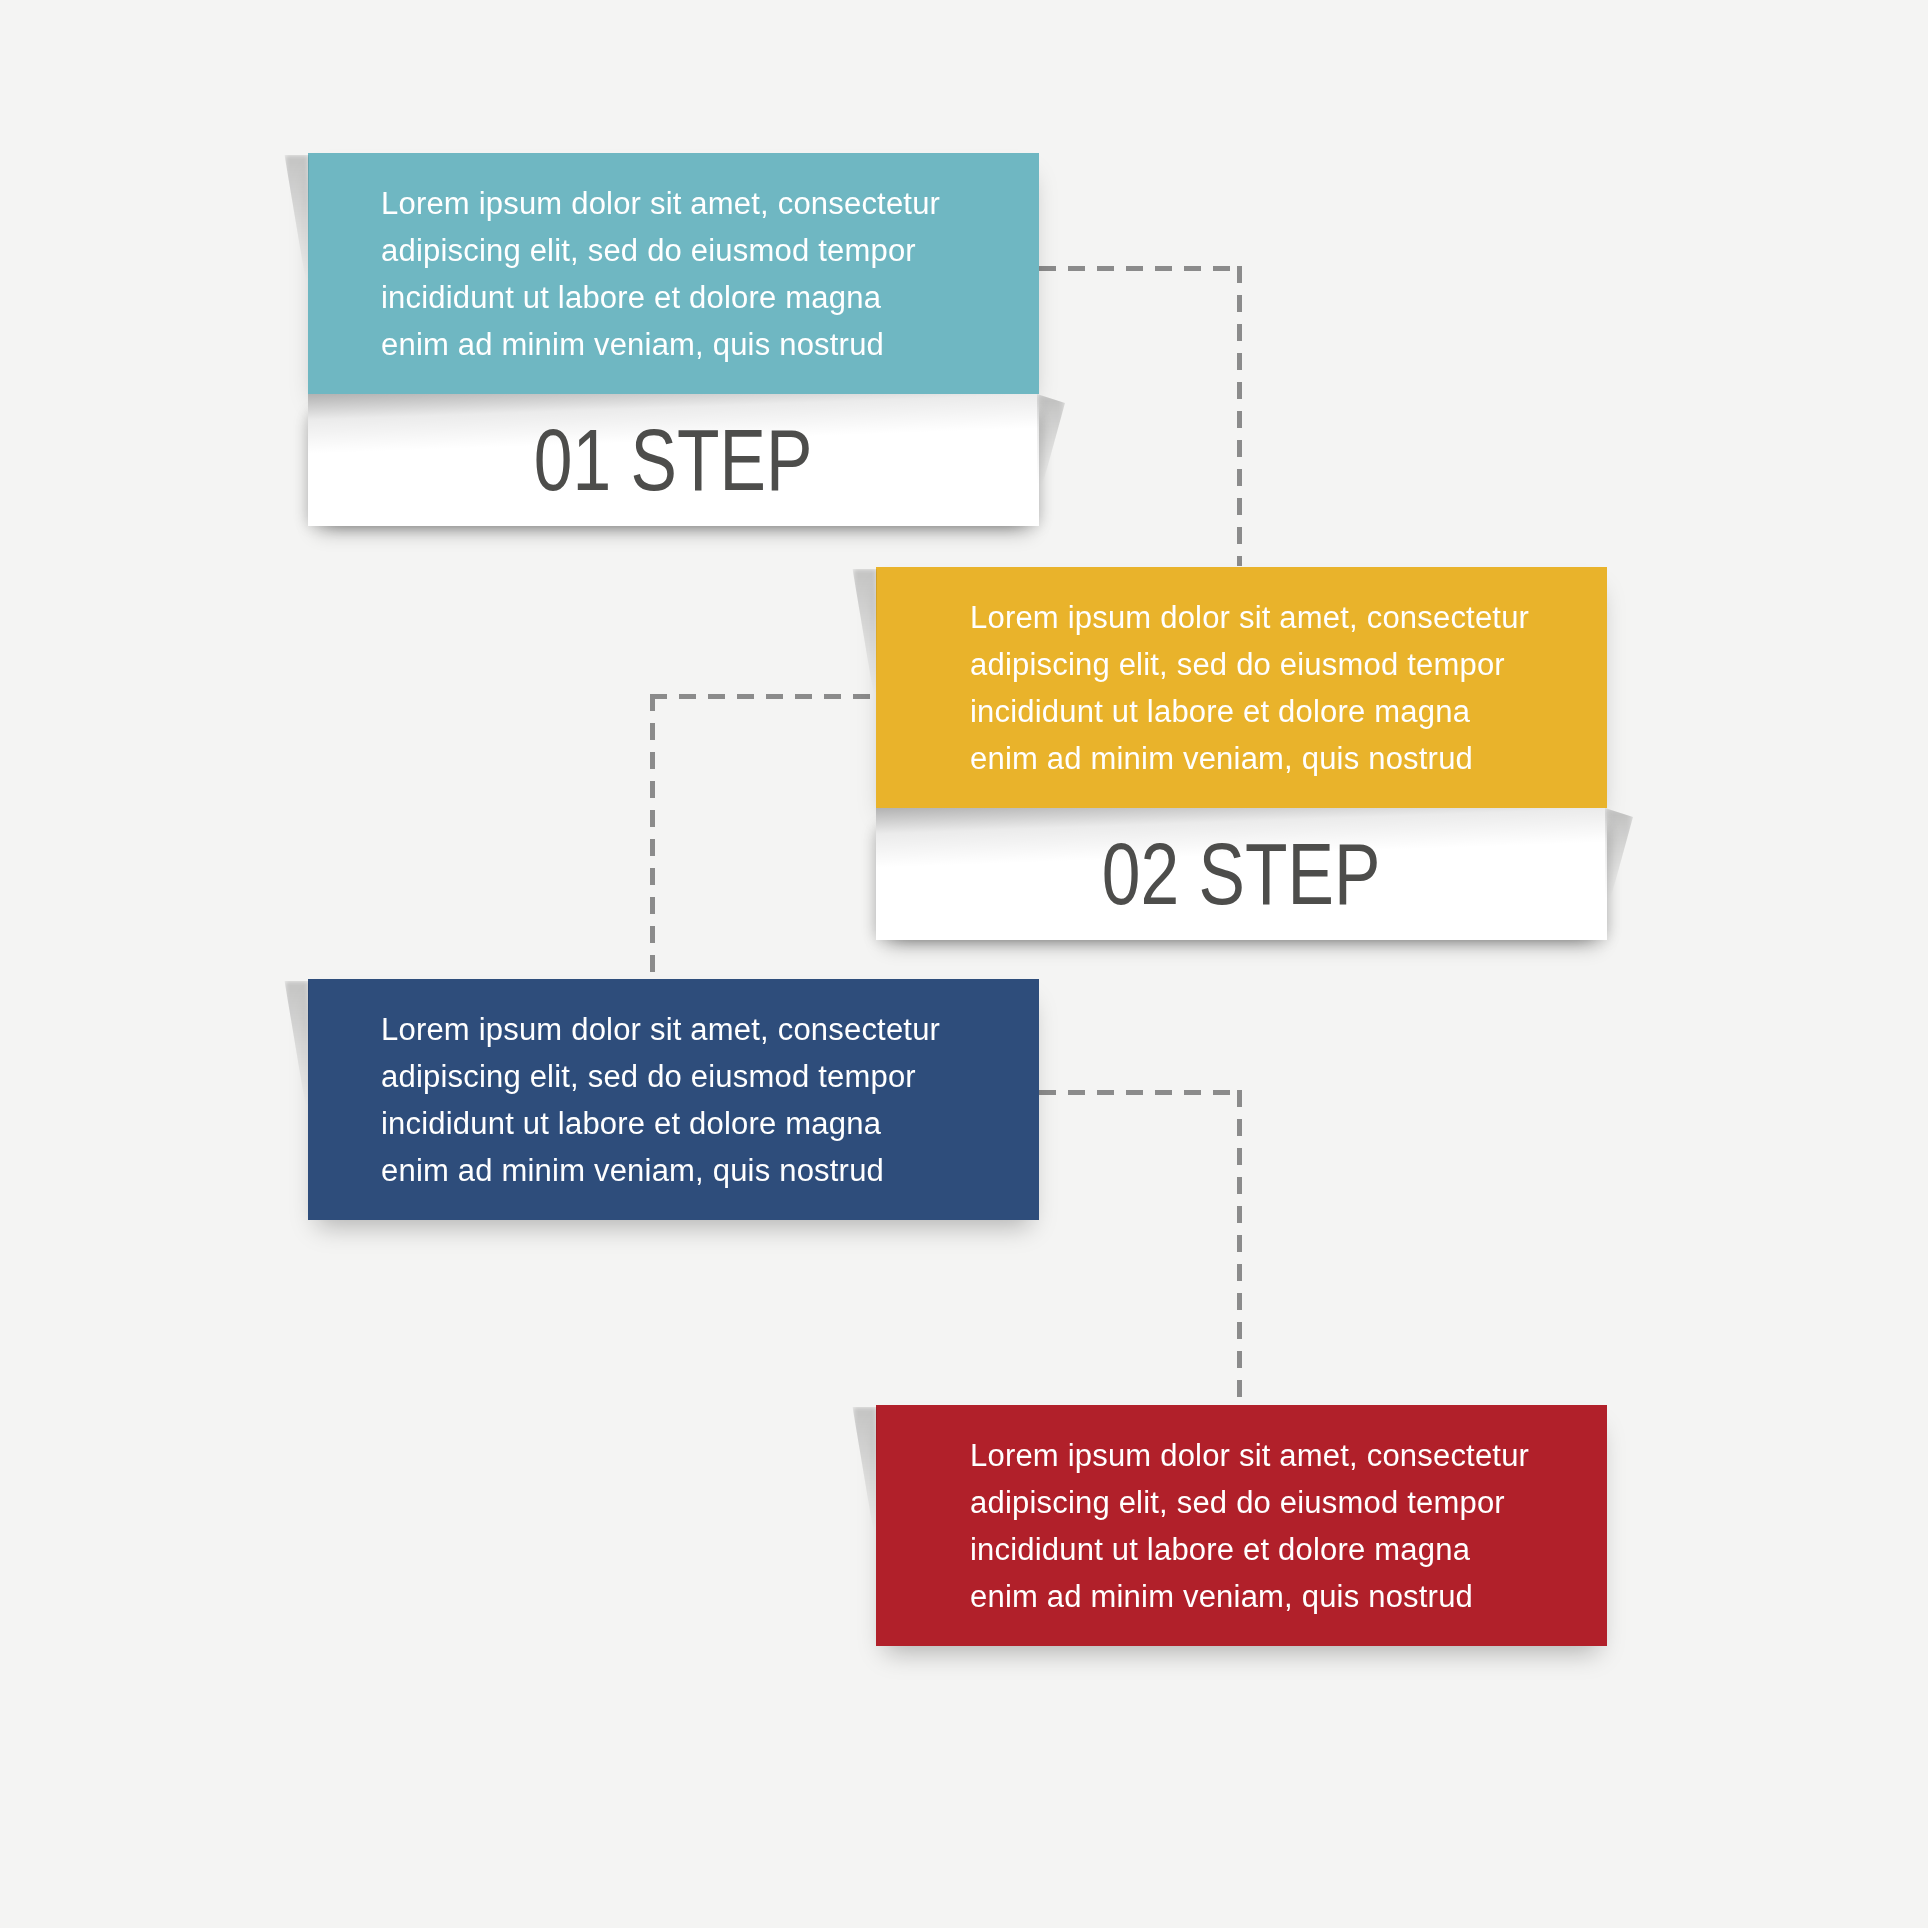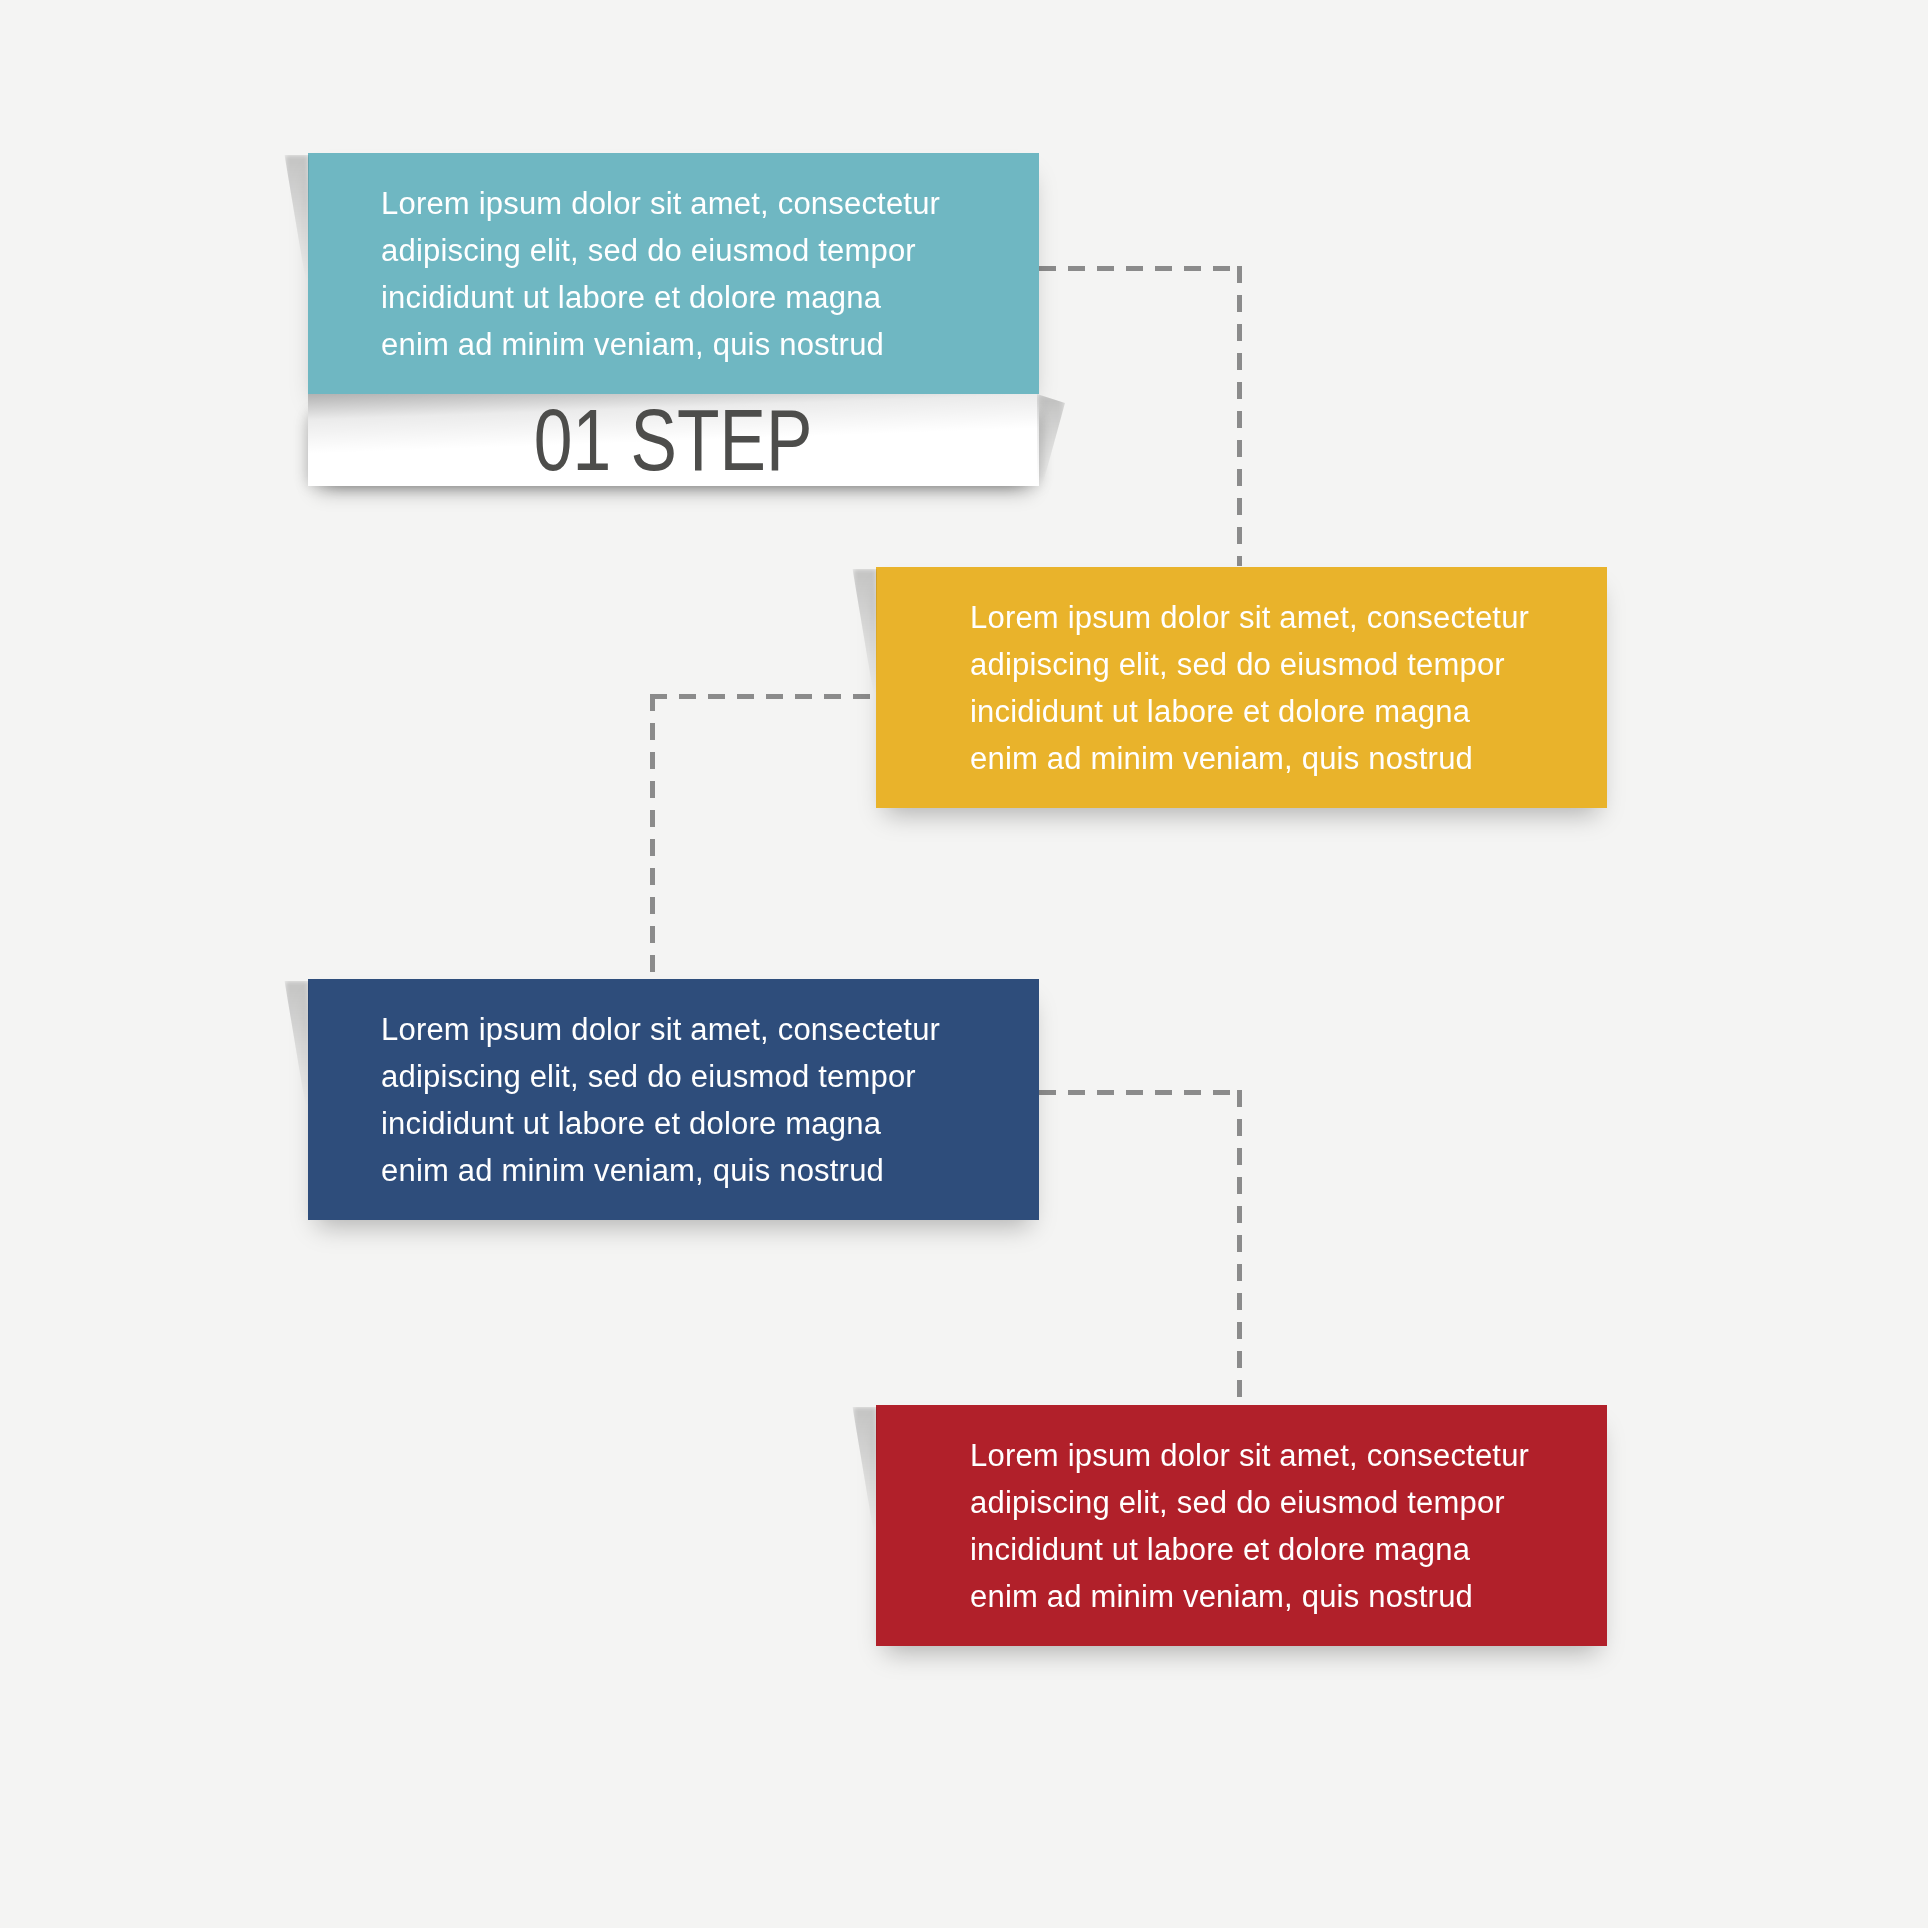--- a/index.html
+++ b/index.html
@@ -41,21 +41,21 @@
     margin-left: 73px;
     color: #ffffff;
     font-size: 31px;
     line-height: 47px;
     letter-spacing: 0.2px;
   }
   .step-2 .panel-text, .step-4 .panel-text { margin-left: 94px; }
 
   .label-bar {
     position: relative;
-    height: 92px;
+    height: 132px;
     background: #ffffff;
     display: flex; align-items: center; justify-content: center;
     box-shadow:
       0 13px 19px -9.4px rgba(0,0,0,0.32),
       -11.3px 9.4px 15px -11.3px rgba(0,0,0,0.22),
       11.3px 9.4px 15px -11.3px rgba(0,0,0,0.22);
   }
   
   .label-bar::before {
     content: ""; position: absolute; left: 0; right: 0; top: 0; height: 60px;
@@ -125,20 +125,23 @@
 
   <section class="step step-2">
     <div class="panel" style="background: rgb(233, 179, 43);">
       <div class="panel-text">
         <div>Lorem ipsum dolor sit amet, consectetur</div>
         <div>adipiscing elit, sed do eiusmod tempor</div>
         <div>incididunt ut labore et dolore magna</div>
         <div>enim ad minim veniam, quis nostrud</div>
       </div>
     </div>
+    <div class="label-bar">
+      <span class="label-text">02 STEP</span>
+    </div>
   </section>
 
   <section class="step step-3">
     <div class="panel" style="background: rgb(46, 77, 123);">
       <div class="panel-text">
         <div>Lorem ipsum dolor sit amet, consectetur</div>
         <div>adipiscing elit, sed do eiusmod tempor</div>
         <div>incididunt ut labore et dolore magna</div>
         <div>enim ad minim veniam, quis nostrud</div>
       </div>

